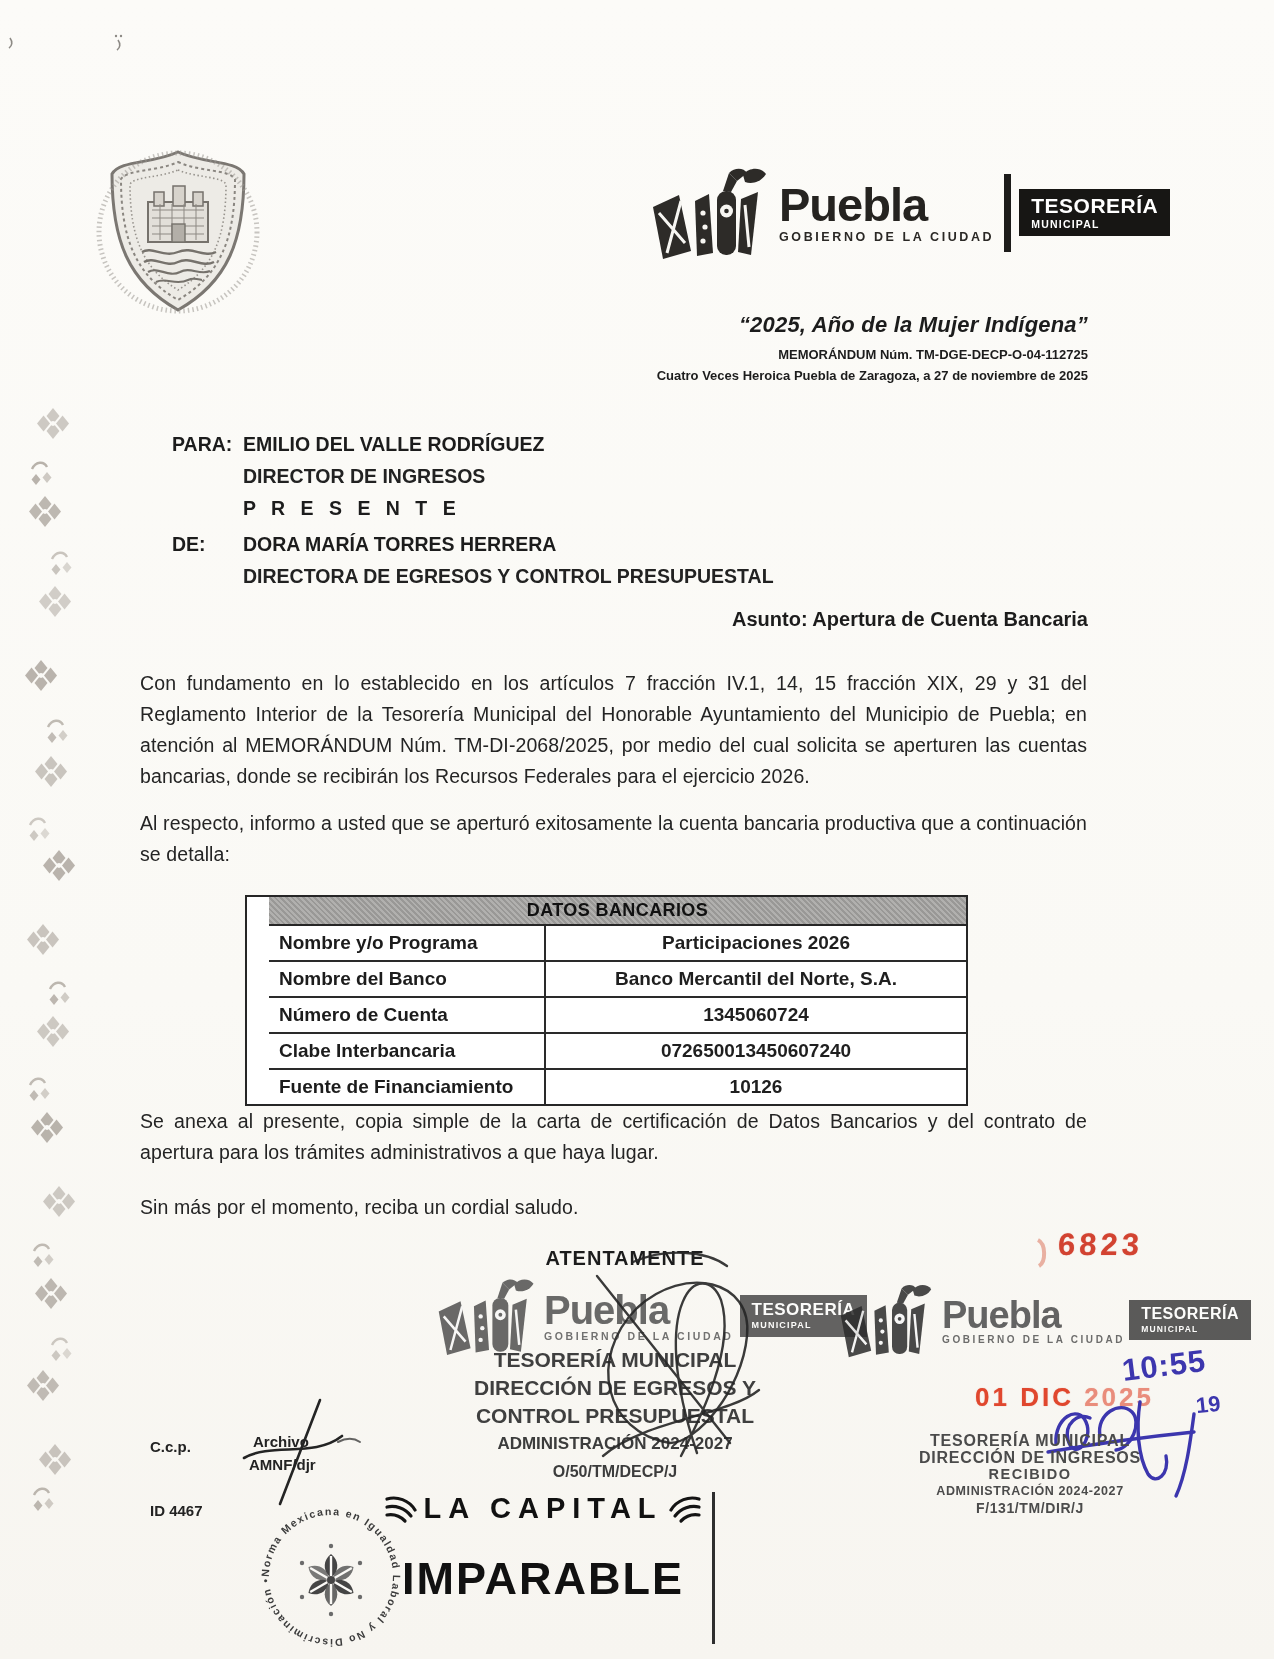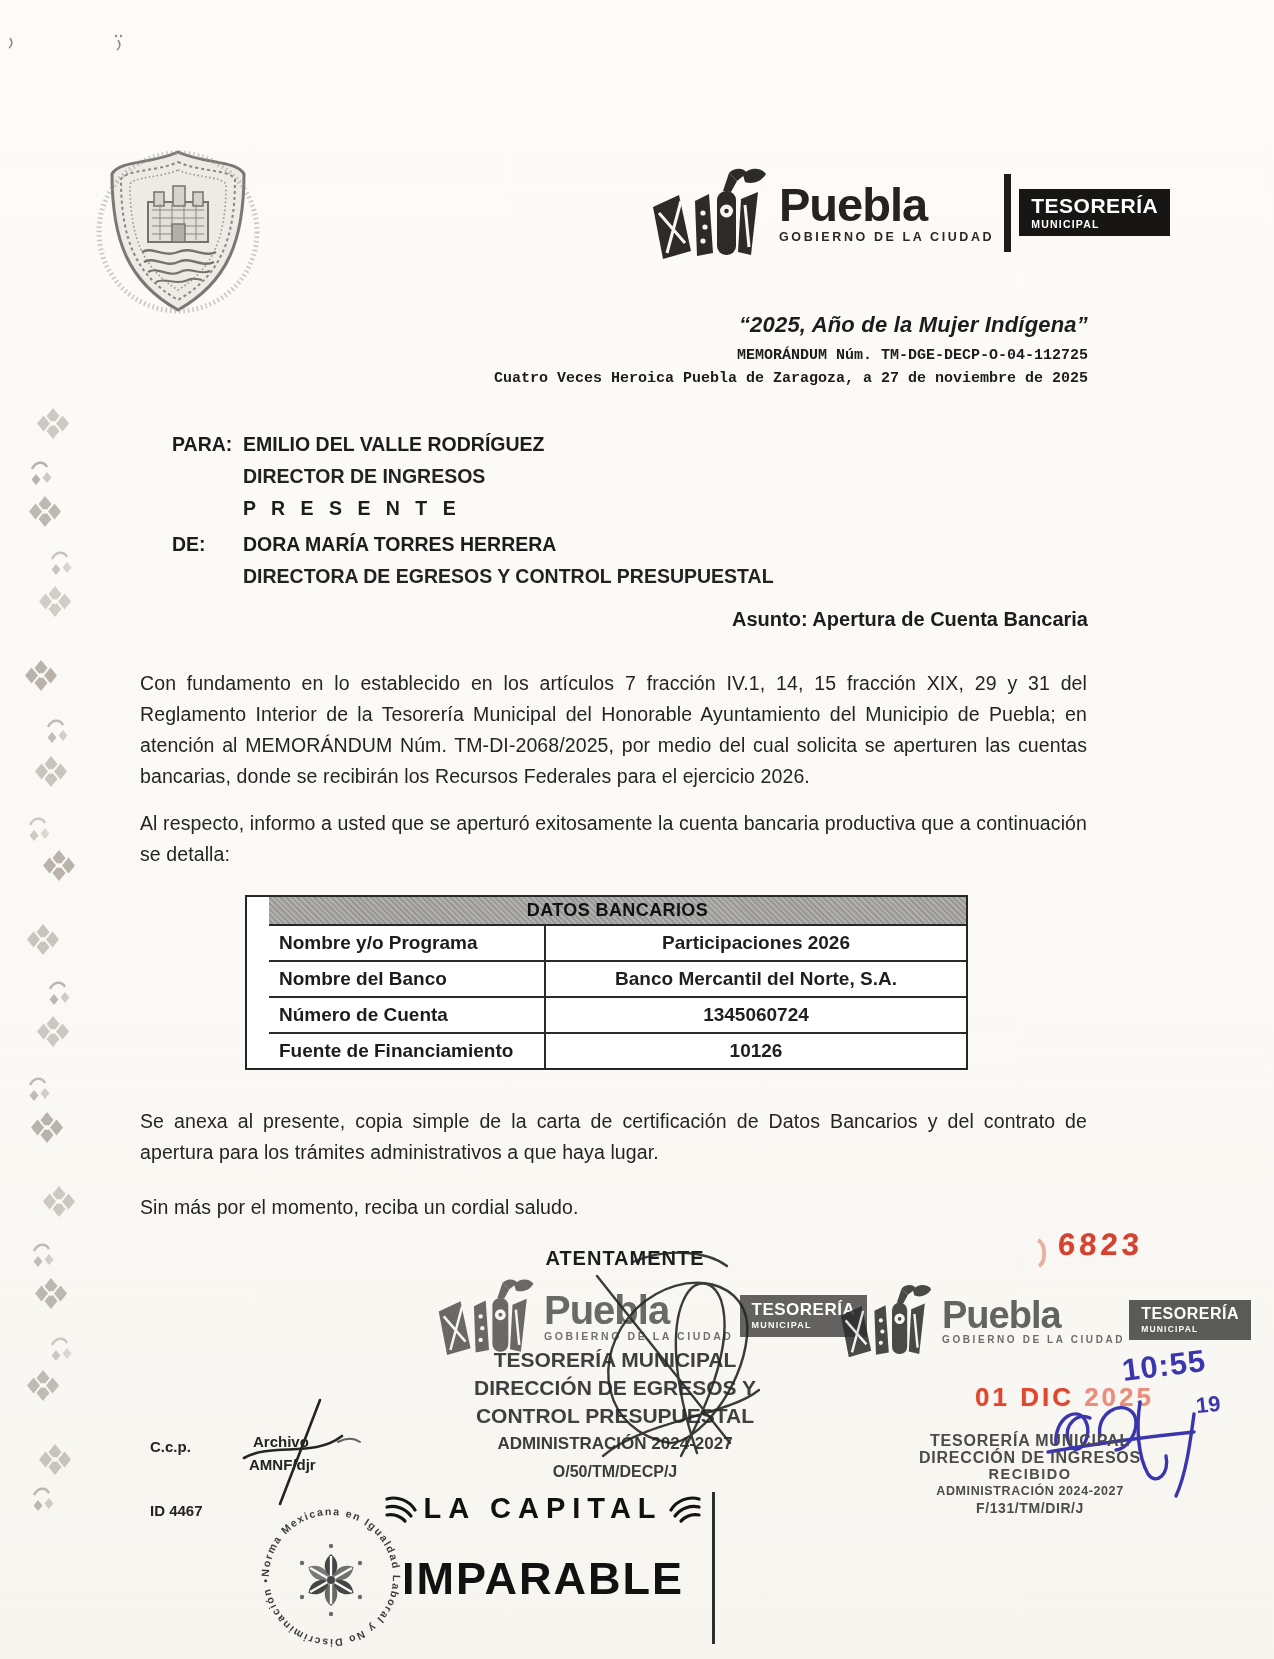--- a/index.html
+++ b/index.html
@@ -16,21 +16,21 @@
   .wordmark-top{font-size:47px;}
   .tagline{font-weight:700;letter-spacing:2.6px;color:#2a2825;}
   .tagline-top{font-size:12.5px;margin-top:2px;}
   .logo-bar{width:7px;background:#1d1c1a;margin:0 8px 0 10px;}
   .dept-box{background:#171614;color:#fff;padding:6px 12px 7px 12px;line-height:1;}
   .dept-main{font-weight:800;font-size:21px;letter-spacing:.5px;}
   .dept-sub{font-weight:700;font-size:10.5px;letter-spacing:1.2px;margin-top:3px;}
   
   .head-block{right:186px;left:300px;text-align:right;}
   .quote-line{font-size:22px;font-weight:800;font-style:italic;letter-spacing:.2px;margin-bottom:9px;}
-  .memo-line,.date-line{font-size:15px;font-weight:700;margin-bottom:6px;font-family:Liberation Mono, monospace;}
+  .memo-line,.date-line{font-size:13px;font-weight:700;margin-bottom:6px;}
   
   .addr-row{display:flex;font-size:19.5px;line-height:32px;}
   .addr-label{width:71px;font-weight:800;}
   .addr-name{font-weight:800;}
   .addr-title{font-weight:600;color:#222;}
   .present{font-weight:800;letter-spacing:5px;}
   .subject-line{right:186px;left:300px;text-align:right;font-size:20px;font-weight:800;}
   
   .para{left:140px;width:947px;font-size:19.5px;line-height:31px;text-align:justify;color:#242424;font-weight:500;letter-spacing:.1px;}
   
@@ -220,20 +220,24 @@
     </div>
     <div class="bank-row">
       <div class="bank-label">Nombre del Banco</div>
       <div class="bank-value">Banco Mercantil del Norte, S.A.</div>
     </div>
     <div class="bank-row">
       <div class="bank-label">Número de Cuenta</div>
       <div class="bank-value">1345060724</div>
     </div>
     <div class="bank-row">
+      <div class="bank-label">Clabe Interbancaria</div>
+      <div class="bank-value">072650013450607240</div>
+    </div>
+    <div class="bank-row">
       <div class="bank-label">Fuente de Financiamiento</div>
       <div class="bank-value">10126</div>
     </div>
   </div>
 
   <div class="abs para" style="top:1106px">Se anexa al presente, copia simple de la carta de certificación de Datos Bancarios y del contrato de apertura para los trámites administrativos a que haya lugar.</div>
   <div class="abs para" style="top:1192px">Sin más por el momento, reciba un cordial saludo.</div>
 
   <div class="abs atentamente" style="top:1247px">ATENTAMENTE</div>
 

